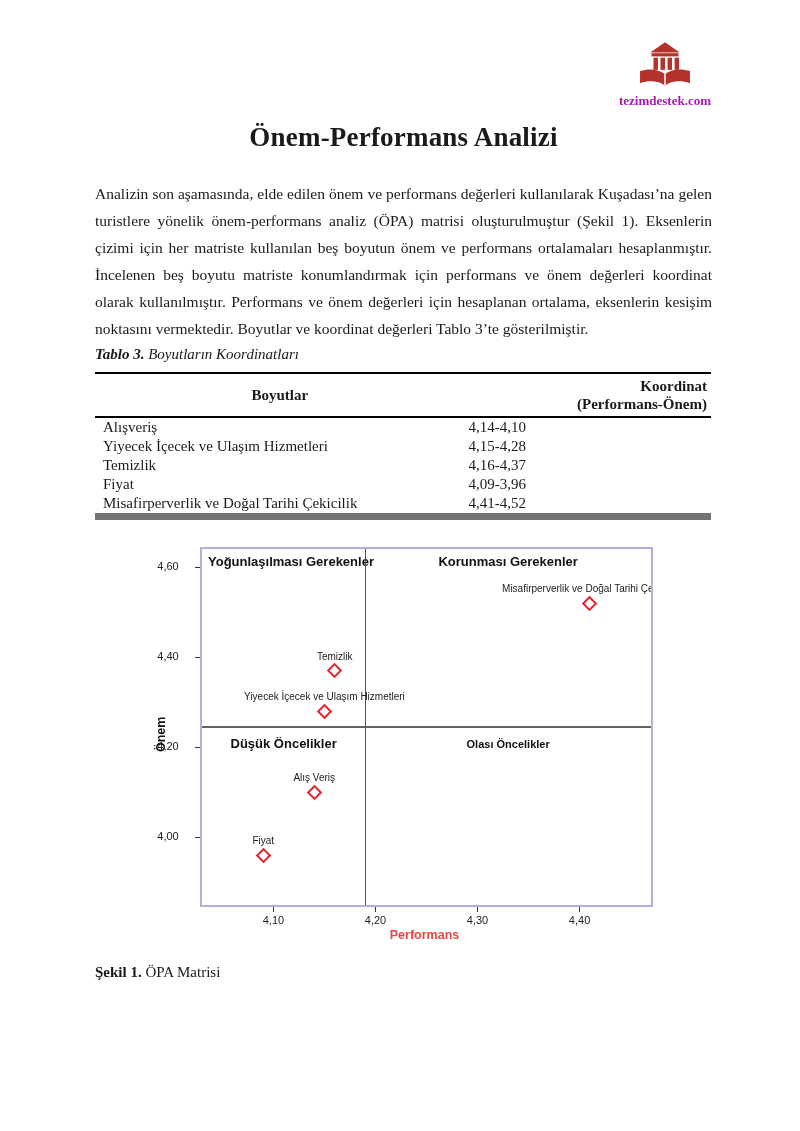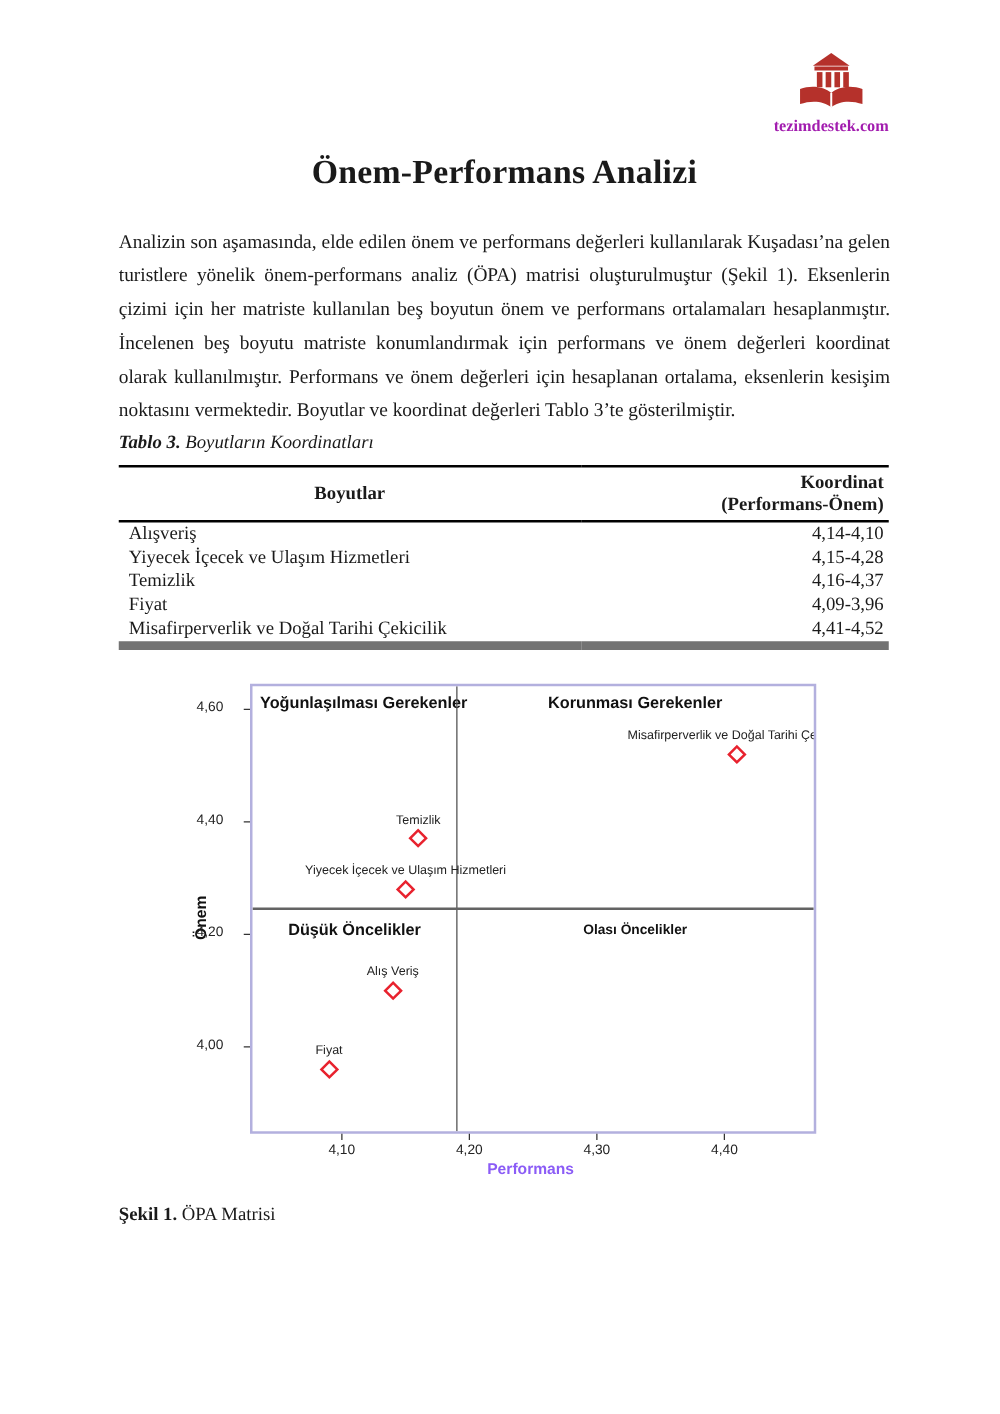--- a/index.html
+++ b/index.html
@@ -23,21 +23,21 @@
   .table-caption b { font-weight:bold; }
   table.coords { position:absolute; left:95px; top:372px; width:616px;
                  border-collapse:collapse; font-size:15px;
                  border-top:2px solid #000; border-bottom:7px solid #737373; }
   table.coords thead th { border-bottom:2px solid #000; font-weight:bold;
                           padding:3px 4px; vertical-align:middle; }
   table.coords th.c1 { width:60%; text-align:center; }
   table.coords th.c2 { width:40%; text-align:right; line-height:18px; }
   table.coords td { padding:0 4px; line-height:19px; }
   table.coords td.dim { text-align:left; padding-left:8px; }
-  table.coords td.coord { text-align:right; }
+  table.coords td.coord { text-align:left; }
 
   
   .figure { position:absolute; left:0; top:539px; width:800px; height:430px;
             font-family:"Liberation Sans", sans-serif; color:#1a1a1a; }
   .plot-area { position:absolute; left:200px; top:8px; width:449px; height:356px;
                border:2px solid #b3b0de; overflow:hidden; background:#fff; }
   .crosshair-v { position:absolute; top:0; bottom:0; width:1.5px; background:#4f4f4f; }
   .crosshair-h { position:absolute; left:0; right:0; height:1.5px; background:#636363; }
   .quad-label { position:absolute; font-weight:bold; font-size:13px; white-space:nowrap; color:#111; }
   .quad-label.centered { transform:translateX(-50%); }
@@ -46,21 +46,21 @@
              border:2.2px solid #e8222e; transform:rotate(45deg); }
   .point-label { position:absolute; font-size:10px; color:#222; white-space:nowrap;
                  transform:translateX(-50%); }
   .xtick-mark { position:absolute; top:368px; width:1px; height:5px; background:#333; }
   .xtick-label { position:absolute; top:375px; font-size:11px; color:#222;
                  transform:translateX(-50%); white-space:nowrap; }
   .ytick-mark { position:absolute; left:195px; width:5px; height:1px; background:#333; }
   .ytick-label { position:absolute; left:145px; width:46px; text-align:center;
                  font-size:11px; color:#222; }
   .axis-title-x { position:absolute; left:200px; top:389px; width:449px; text-align:center;
-                  font-weight:bold; font-size:12.5px; color:#8b5cf6; }
+                  font-weight:bold; font-size:12.5px; color:#ef4444; }
   .axis-title-y { position:absolute; left:154px; top:213px; font-weight:bold; font-size:12.5px;
                   color:#111; transform:rotate(-90deg); transform-origin:left top; white-space:nowrap; }
 
   .figure-caption { position:absolute; left:95px; top:964px; font-size:15px; }
   .figure-caption b { font-weight:bold; }
 </style>
 </head>
 <body>
 
 <div class="page">

